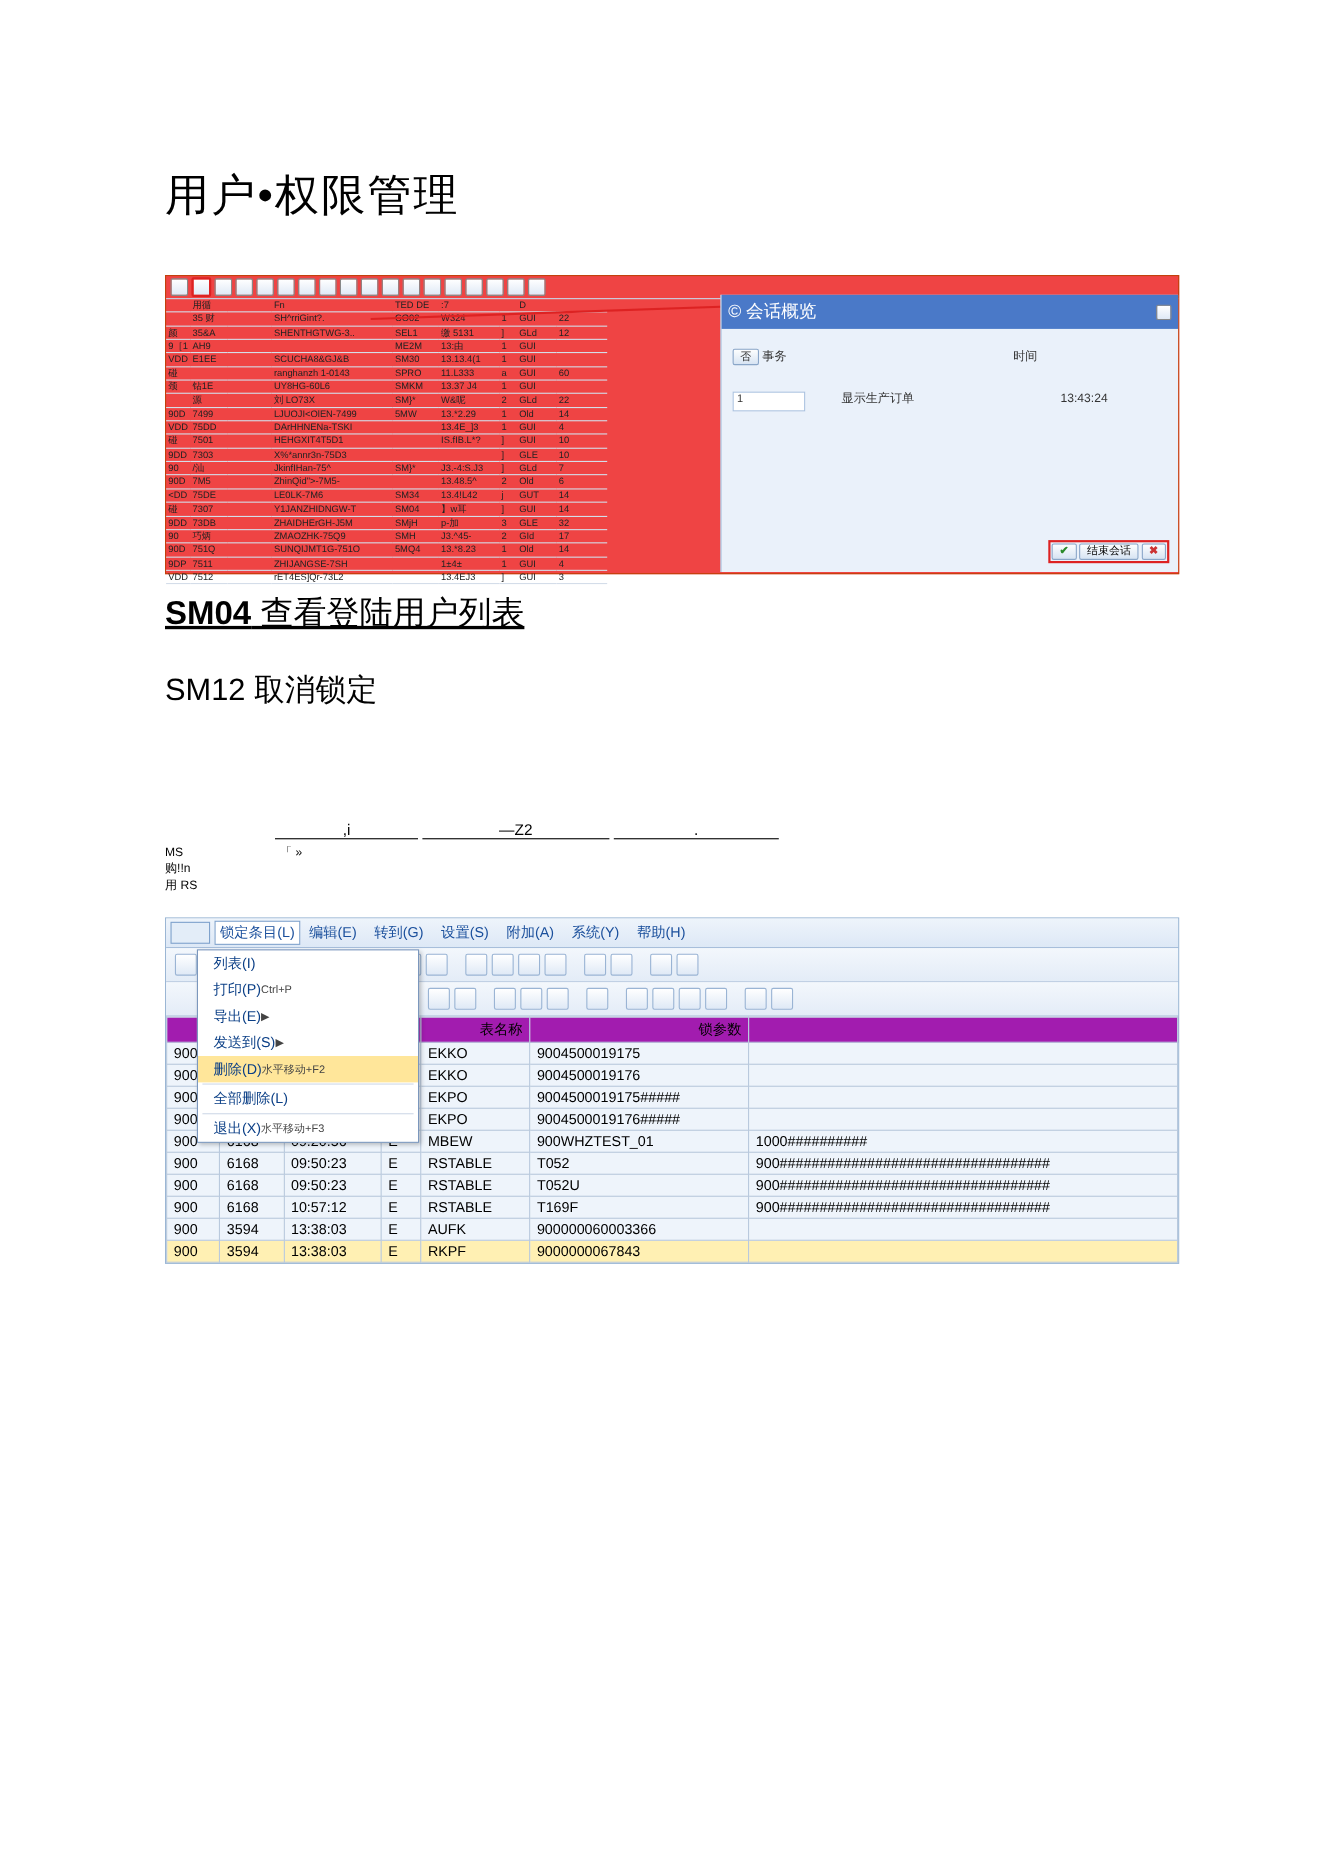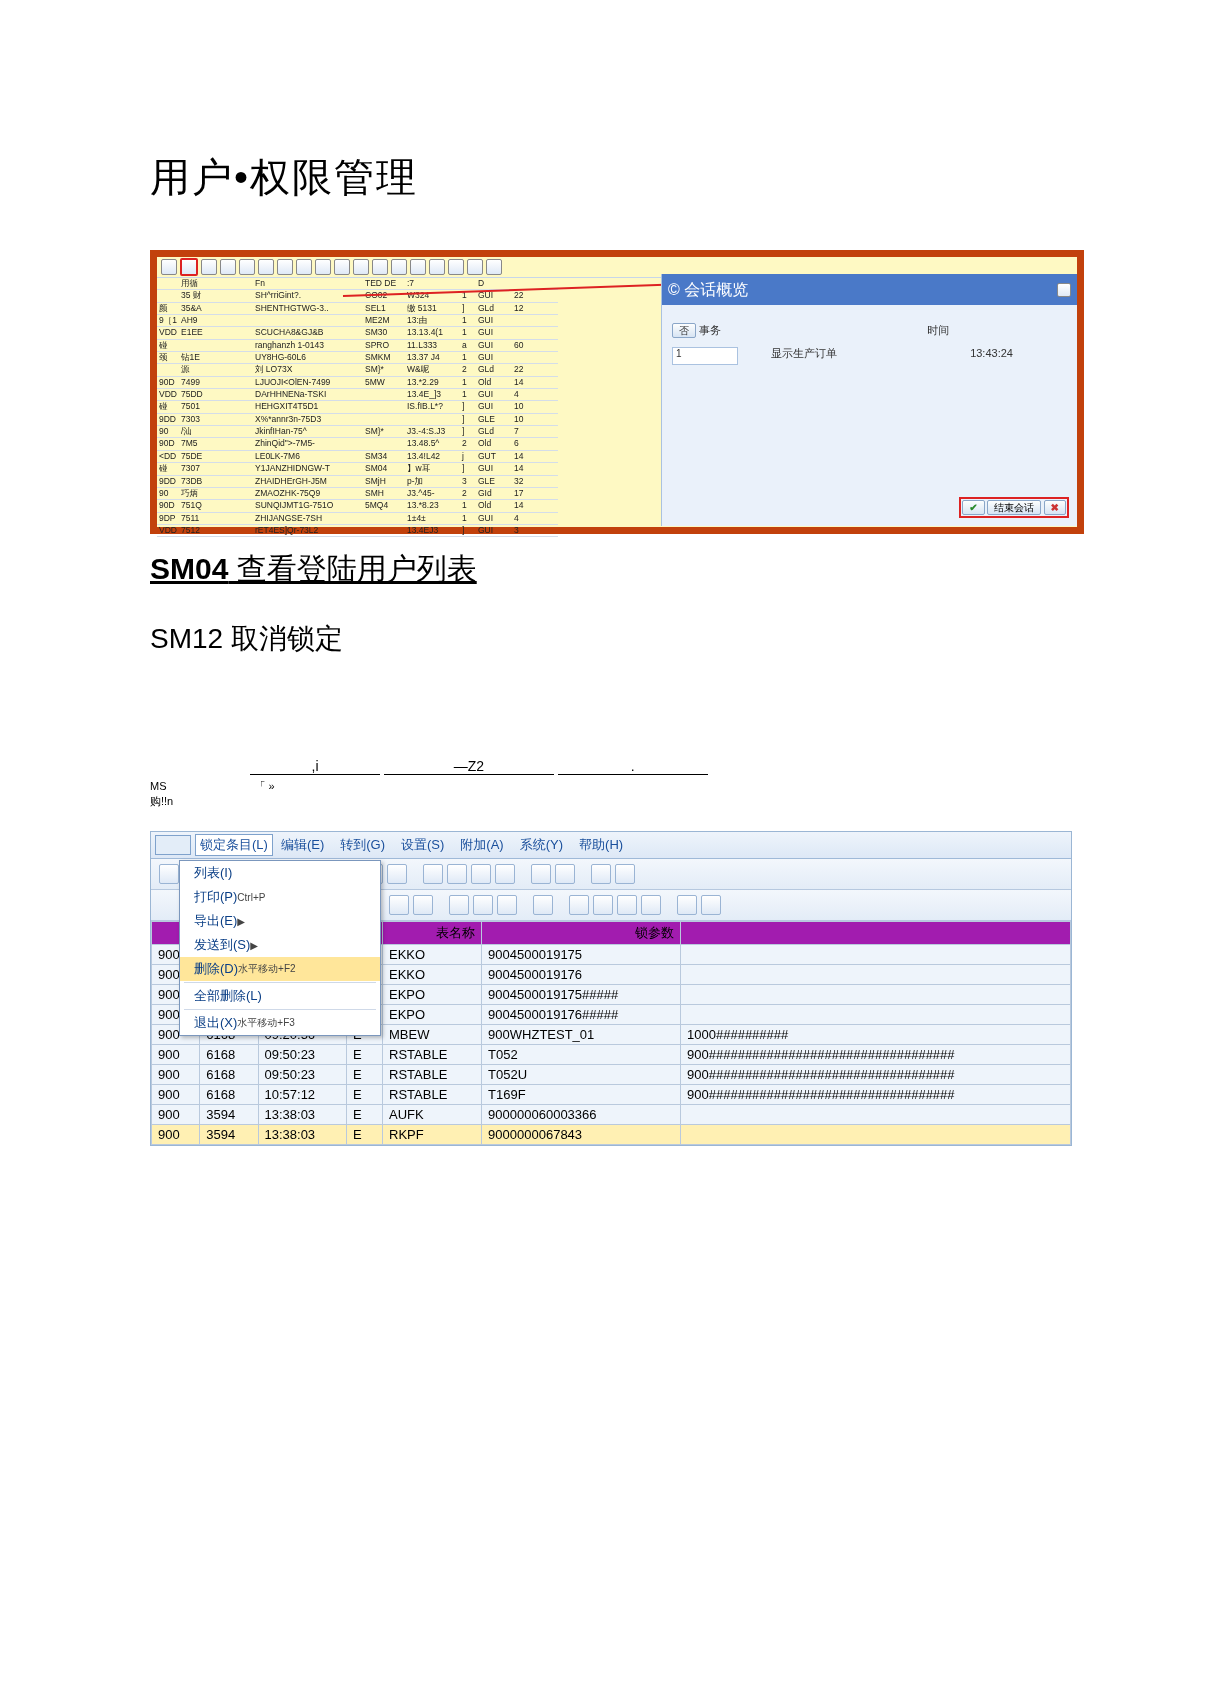--- a/index.html
+++ b/index.html
@@ -2,21 +2,21 @@
 <html><head>
 <meta charset="utf-8">
 <style>
   html,body{margin:0;padding:0;background:#fff;font-family:"Microsoft YaHei","SimSun",Arial,sans-serif;color:#000;}
   .page{width:1214px;height:1683px;position:relative;padding:150px 140px 0 150px;box-sizing:border-box;}
   h1.title{font-size:40px;font-weight:400;margin:0 0 45px 0;letter-spacing:2px;}
   h2.sub{font-size:30px;font-weight:700;margin:15px 0 30px 0;text-decoration:underline;}
   h2.sub span.thin{font-weight:400;}
   .sm12{font-size:28px;font-weight:400;margin:4px 0 100px 0;}
   
-  .shot1{border:7px solid #c2410c;background:#fef9c3;font-size:9px;line-height:1.1;position:relative;
+  .shot1{border:1px solid #c2410c;background:#ef4444;font-size:9px;line-height:1.1;position:relative;
          width:920px;height:270px;margin-bottom:10px;}
   .tb-row{display:flex;align-items:center;gap:3px;height:18px;padding:1px 4px;border-bottom:1px solid #c7d6ea;}
   .tb-ico{display:inline-block;width:14px;height:14px;border:1px solid #888;border-radius:2px;
           background:linear-gradient(#fff,#dfe9f6);}
   .redbox{border:2px solid #d22;}
   .grid{display:grid;grid-template-columns:22px 34px 40px 110px 42px 55px 16px 36px 46px;
         font-size:8.5px;color:#222;}
   .grid div{border-bottom:1px solid #d4dde9;padding:1px 2px;white-space:nowrap;overflow:hidden;}
   .rpanel{position:absolute;top:17px;right:0;width:415px;height:252px;background:#eaf1fa;
           border-left:1px solid #aac2e0;}
@@ -278,21 +278,21 @@
         <div>]</div>
         <div>GUI</div>
         <div>3</div>
       </div>
     <div class="rpanel">
       <div class="bar">
         <span>© 会话概览</span>
         <span class="tb-ico" style="width:12px;height:12px;"></span>
       </div>
       <div class="body">
-        <div style="margin-bottom:9px;">
+        <div style="margin-bottom:24px;">
           <span class="btn3d">否</span>
           <span class="lbl">事务</span>
           <span class="lbl" style="margin-left:170px;">时间</span>
         </div>
         <div>
           <span class="cell">1</span>
           <span>显示生产订单</span>
           <span style="margin-left:130px;">13:43:24</span>
         </div>
       </div>
@@ -315,20 +315,21 @@
       <span class="u">,i</span>
       <span class="u" style="min-width:170px;">—Z2</span>
       <span class="u" style="min-width:150px;">.</span>
     </div>
   </div>
   <div class="midsmall">
     <span>MS</span>
     <span style="margin-left:85px;">「 »</span>
   </div>
   <div class="midsmall">购!!n</div>
+  <div class="midsmall">用 RS</div>
 
   <div class="shot2">
     <div class="menu">
       <span class="boxico"></span>
       <span style="border:1px solid #7fa2cc;padding:1px 4px;background:#fff;">锁定条目(L)</span>
       <span>编辑(E)</span>
       <span>转到(G)</span>
       <span>设置(S)</span>
       <span>附加(A)</span>
       <span>系统(Y)</span>

